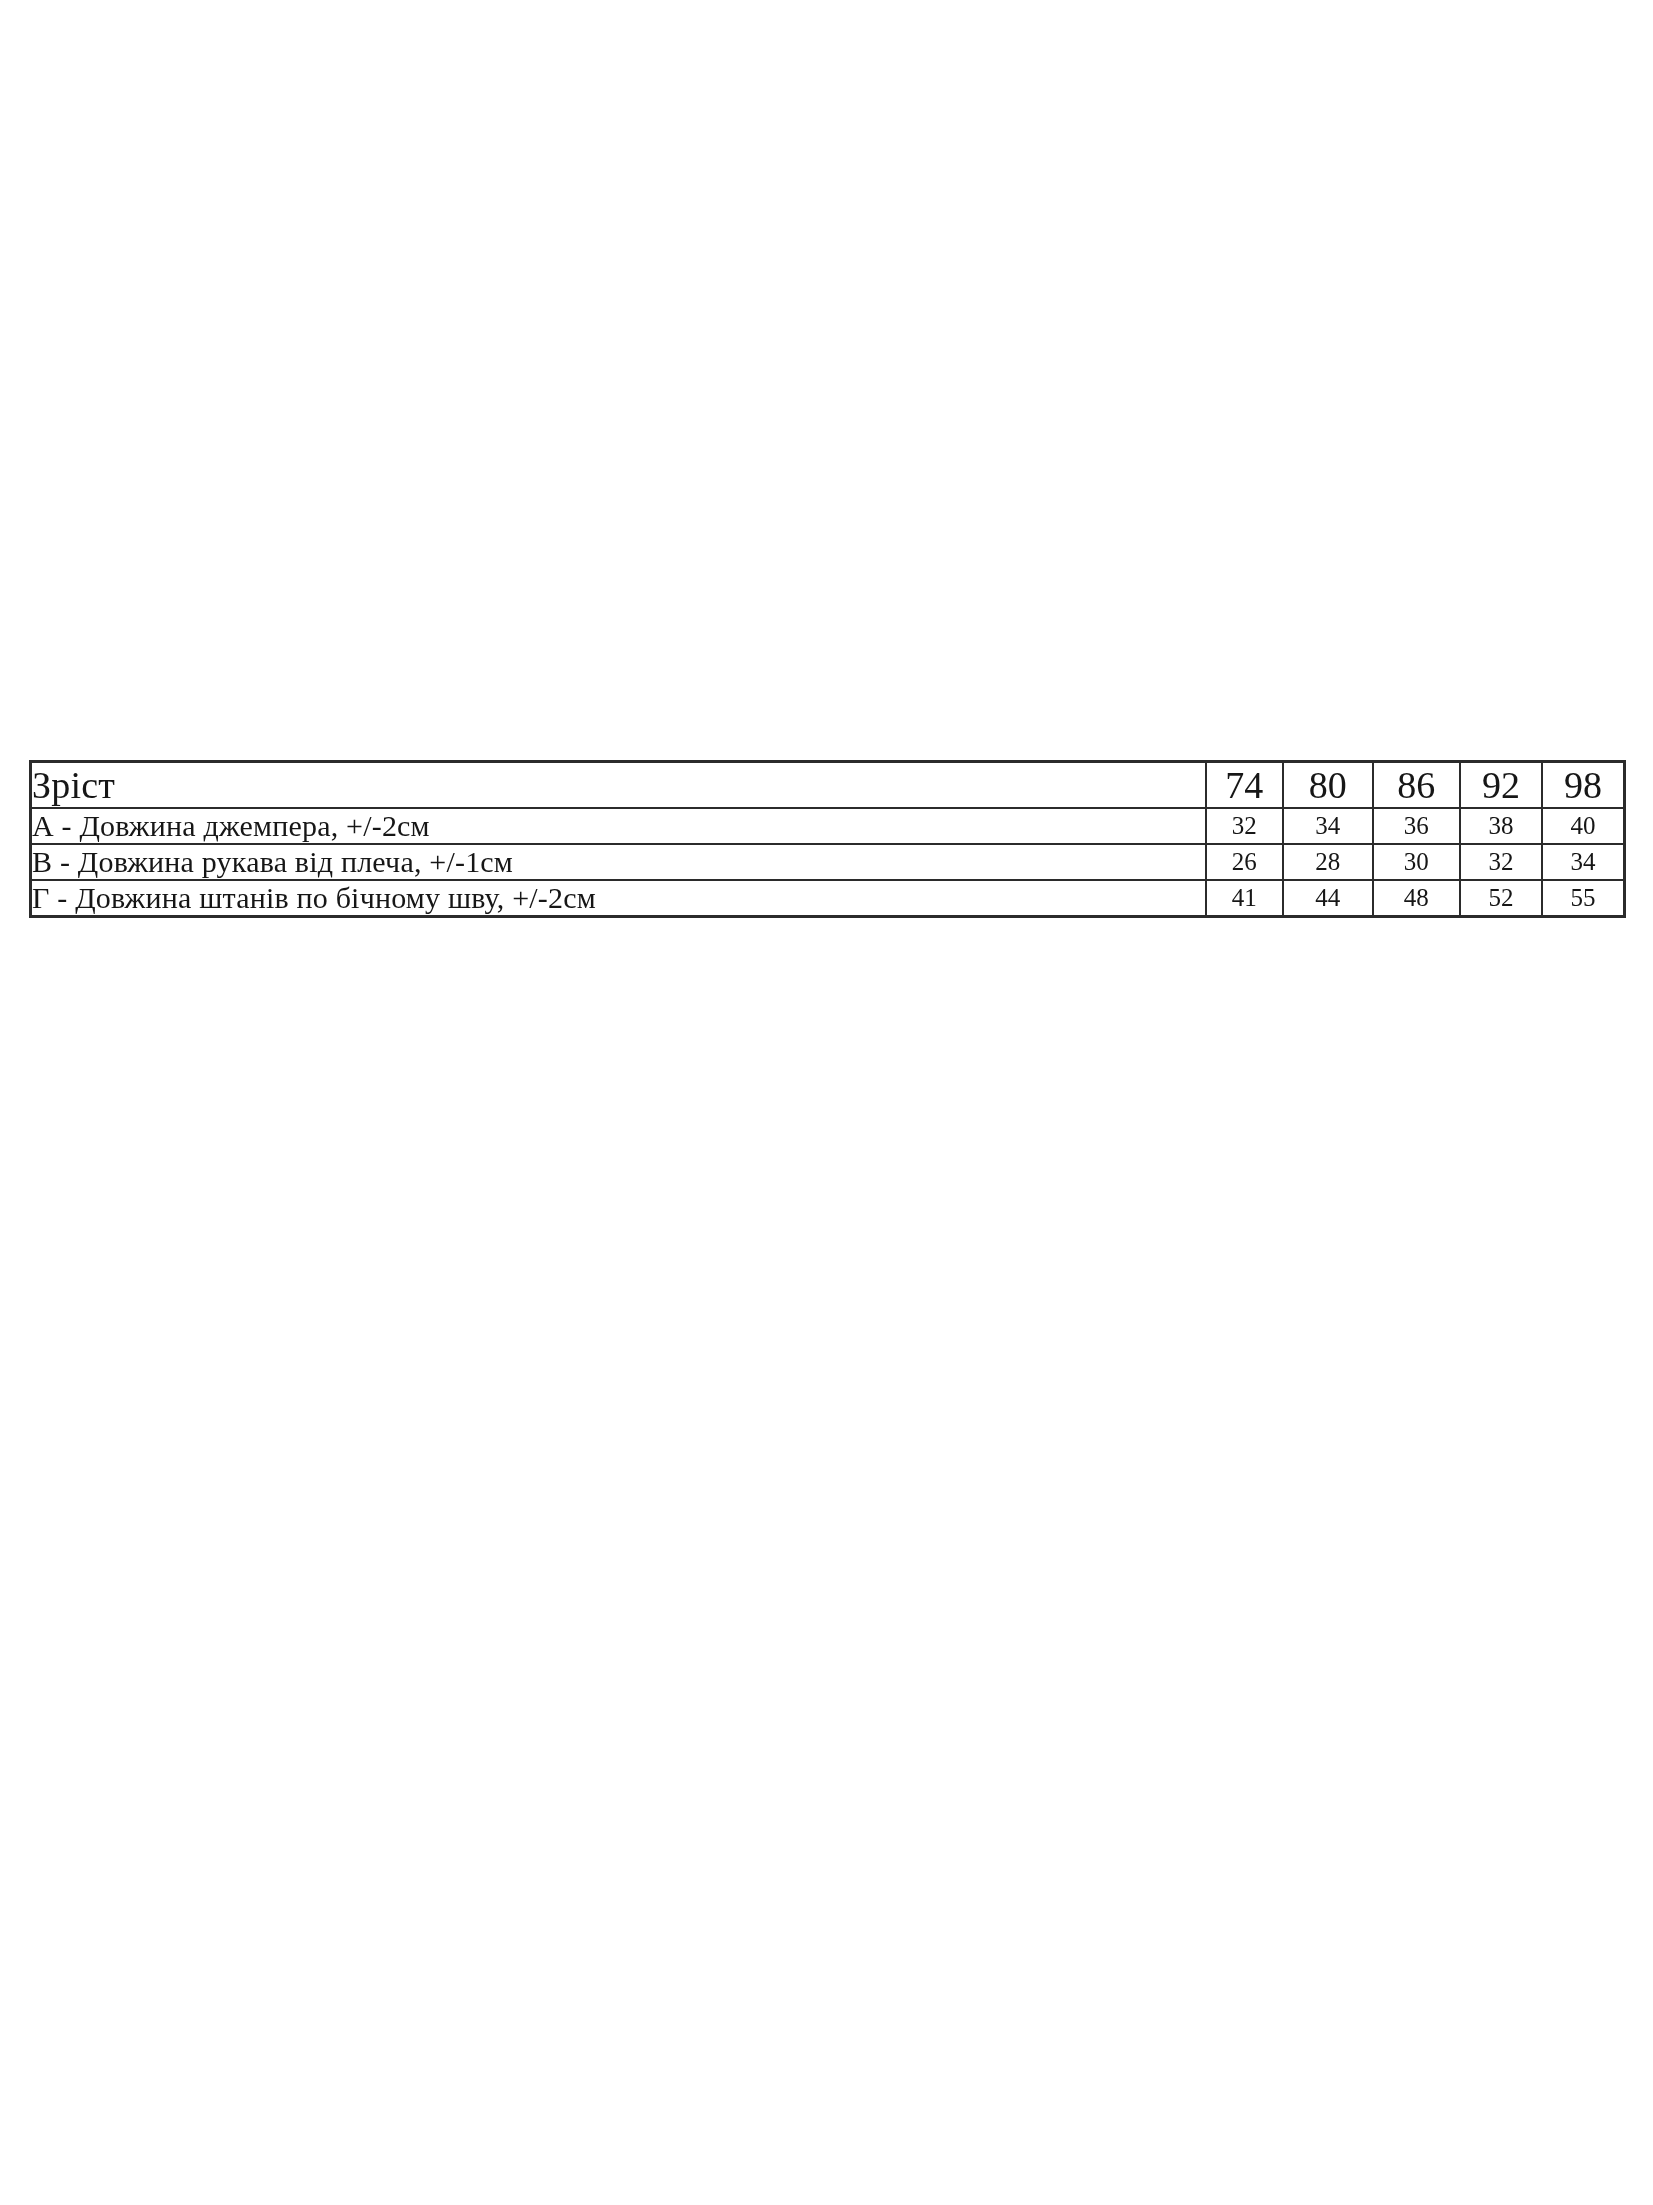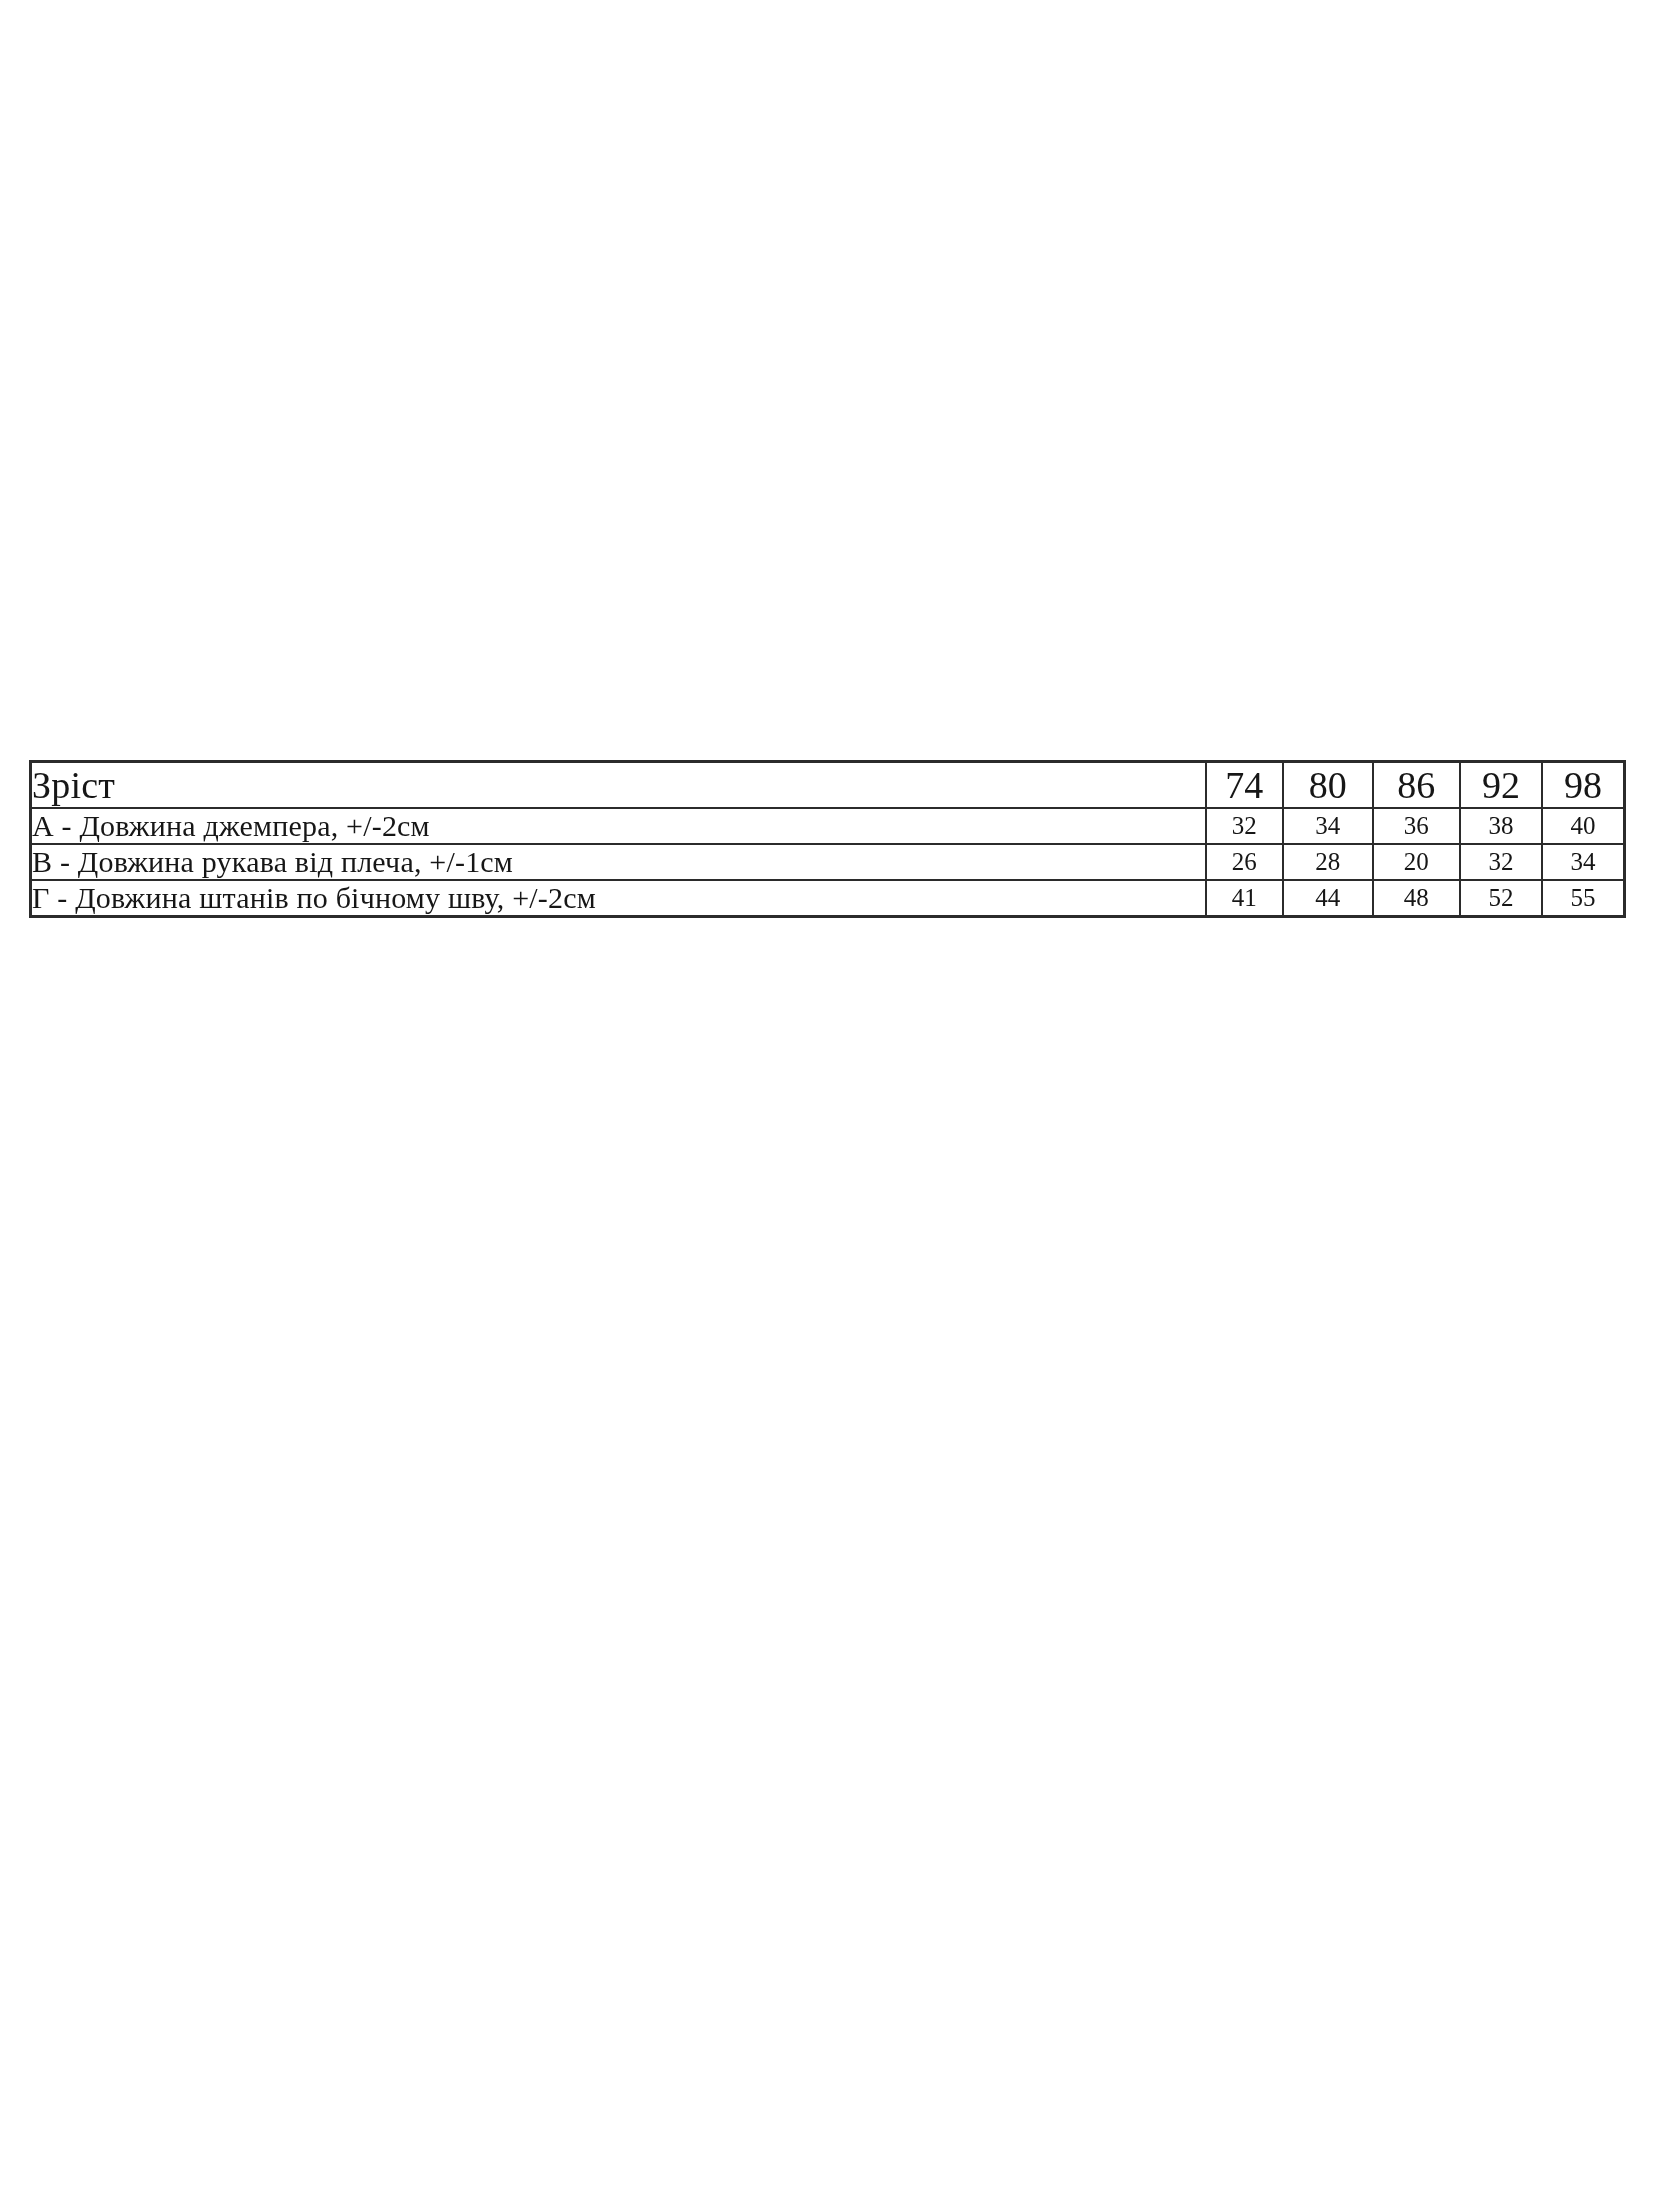--- a/index.html
+++ b/index.html
@@ -86,21 +86,21 @@
         <td class="num-cell col-2">36</td>
         <td class="num-cell col-3">38</td>
         <td class="num-cell col-4">40</td>
       </tr>
 
 
       <tr>
         <td class="label-cell">В - Довжина рукава від плеча, +/-1см</td>
         <td class="num-cell col-0">26</td>
         <td class="num-cell col-1">28</td>
-        <td class="num-cell col-2">20</td>
+        <td class="num-cell col-2">30</td>
         <td class="num-cell col-3">32</td>
         <td class="num-cell col-4">34</td>
       </tr>
 
       <tr>
         <td class="label-cell">Г - Довжина штанів по бічному шву, +/-2см</td>
         <td class="num-cell col-0">41</td>
         <td class="num-cell col-1">44</td>
         <td class="num-cell col-2">48</td>
         <td class="num-cell col-3">52</td>

